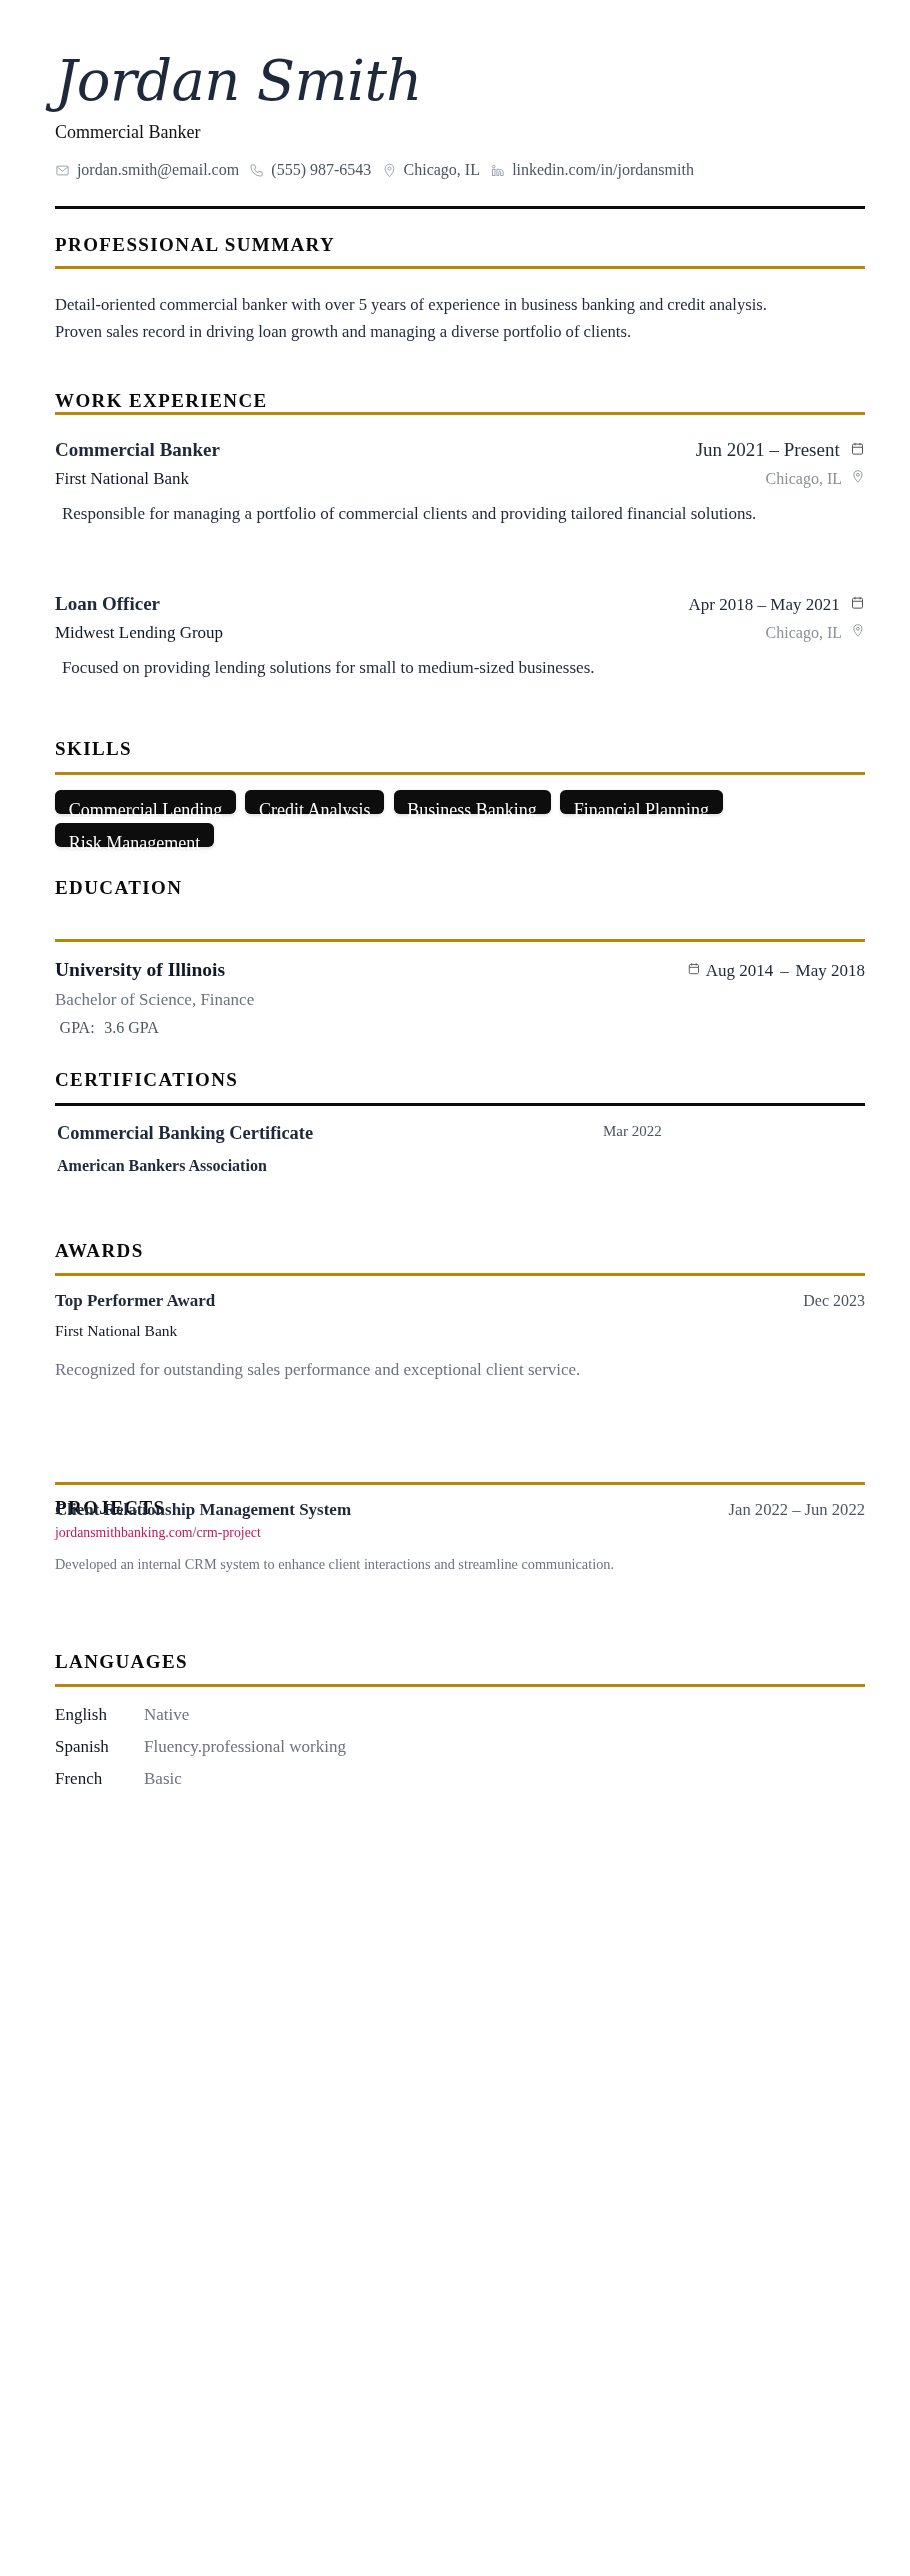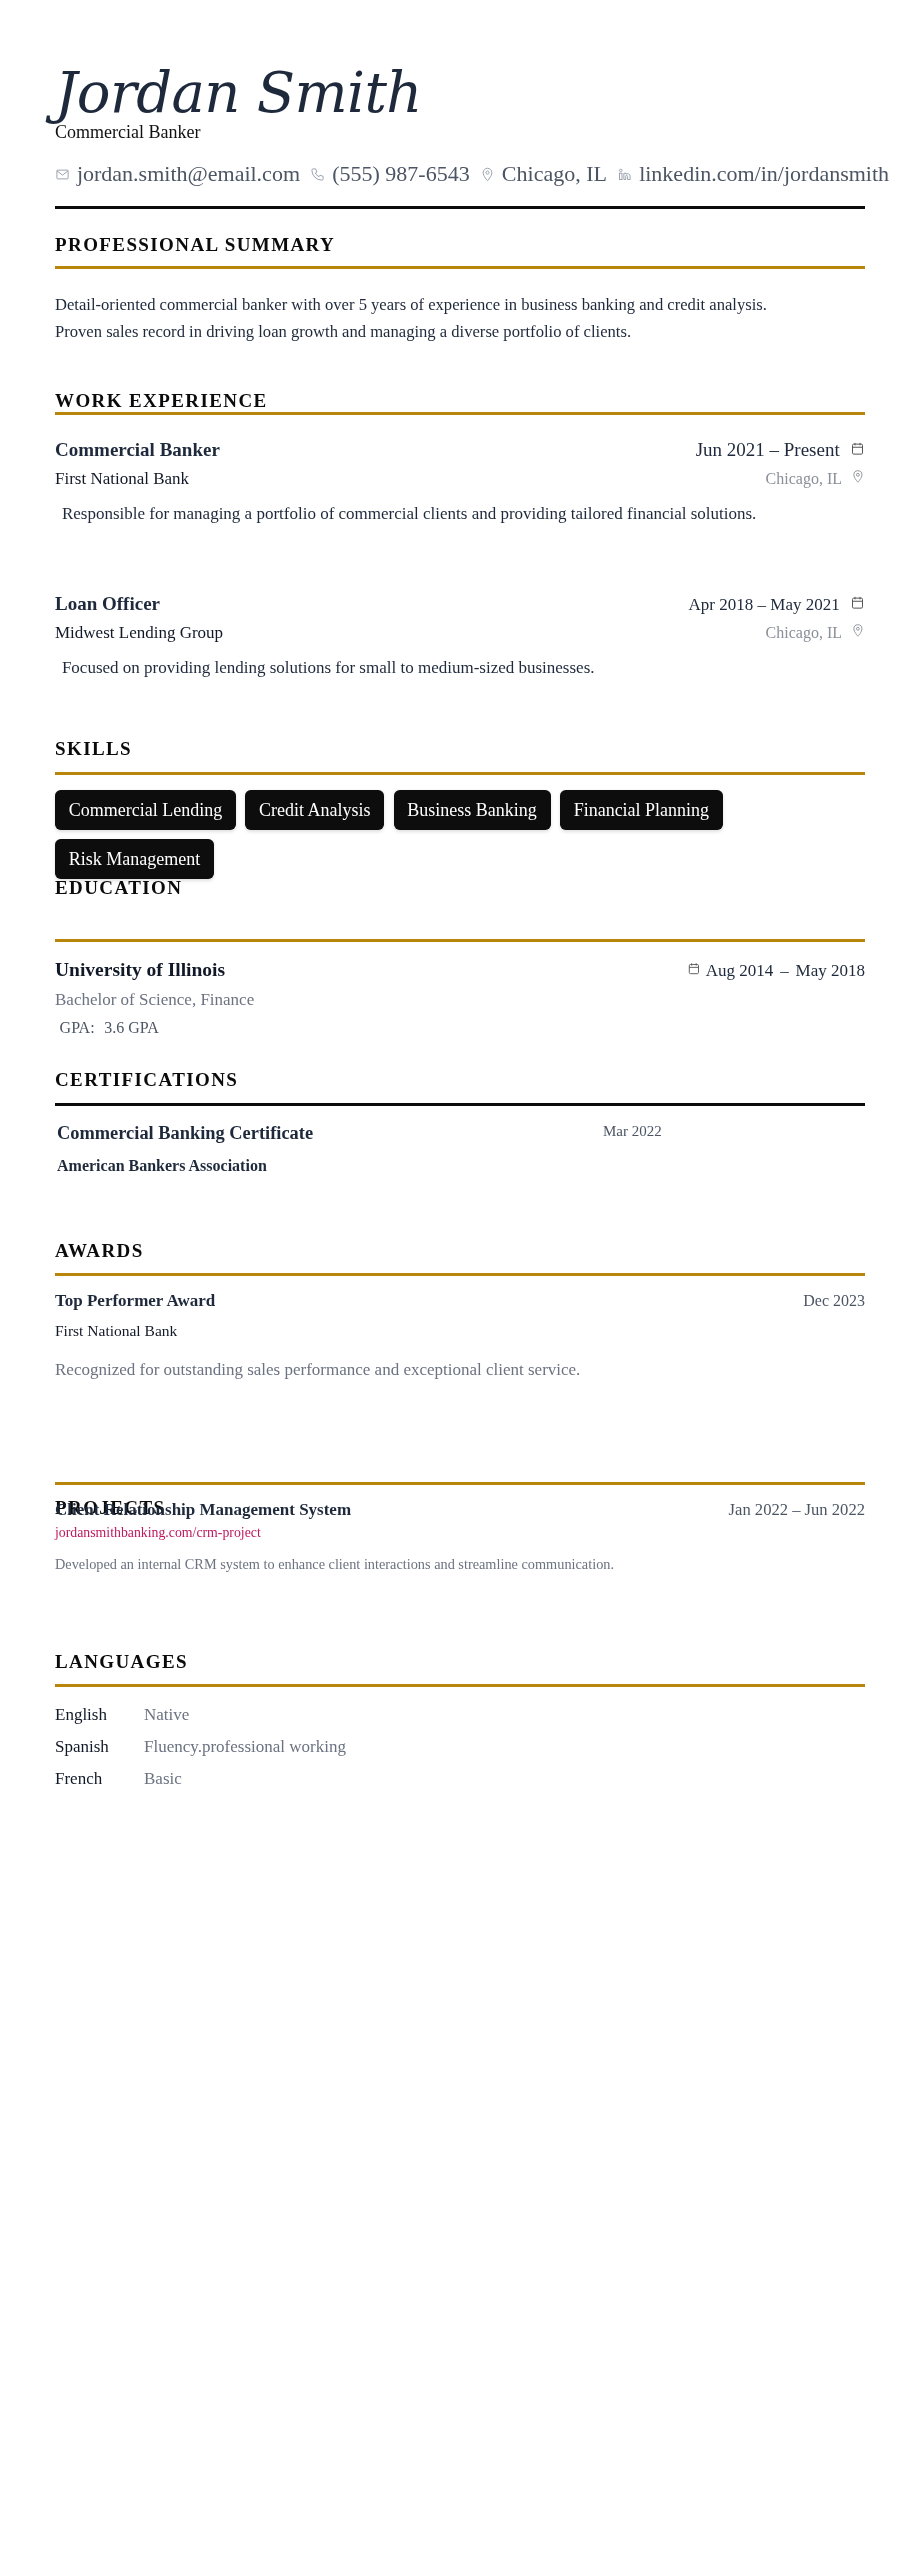--- a/index.html
+++ b/index.html
@@ -1,32 +1,32 @@
 <!DOCTYPE html>
 <html style="font-size:9.2px"><head>
 <meta charset="utf-8">
 <style>
   html, body { margin:0; padding:0; background:#ffffff; }
   body { width:911px; height:2576px; position:relative; font-family:"Liberation Serif","DejaVu Serif",serif; color:#1f2937; }
   .abs { position:absolute; left:55px; width:810px; }
-  .name { font-family:"DejaVu Serif","Liberation Serif",serif; font-style:italic; font-size:56px; line-height:1; color:#1e293b; letter-spacing:-0.6px; top:65px; font-weight:normal; }
+  .name { font-family:"DejaVu Serif","Liberation Serif",serif; font-style:italic; font-size:56px; line-height:1; color:#1e293b; letter-spacing:-0.6px; top:53px; font-weight:normal; }
   .jobtitle { top:122px; font-size:18px; color:#111; }
-  .contact { top:161px; font-size:22px; color:#4b5563; display:flex; align-items:flex-start; white-space:nowrap; }
+  .contact { top:161px; font-size:16px; color:#4b5563; display:flex; align-items:flex-start; white-space:nowrap; }
   .contact .item { display:flex; align-items:center; margin-right:10.3px; }
   .contact svg { width:15px; height:15px; margin-right:6.9px; stroke:#9ca3af; fill:none; stroke-width:1.6; }
   .rule-black { height:3.4px; background:#0b0b0b; }
   .rule-gold { height:3.4px; background:#b8860b; }
   .sec-title { font-size:19px; font-weight:bold; letter-spacing:1.4px; color:#0b0b0b; line-height:1; font-family:"Liberation Serif",serif; }
   .row { display:flex; justify-content:space-between; align-items:baseline; }
   .t-bold { font-weight:bold; color:#1e293b; }
   .light { color:#8a8f98; }
   .ico { display:inline-block; vertical-align:middle; }
   .ico svg { stroke:#555; fill:none; stroke-width:1.6; }
   .chips { display:flex; flex-wrap:wrap; gap:9.2px 9.2px; }
-  .chip { background:#0d0d0d; color:#ffffff; font-size:18px; height:40px; line-height:40px; padding:0 13.8px; border-radius:5.7px; box-shadow:0 1.7px 3.4px rgba(0,0,0,0.12); white-space:nowrap; }
+  .chip { background:#0d0d0d; color:#ffffff; font-size:18px; height:24px; line-height:40px; padding:0 13.8px; border-radius:5.7px; box-shadow:0 1.7px 3.4px rgba(0,0,0,0.12); white-space:nowrap; }
   .lang-row { display:flex; font-size:17px; line-height:32px; }
   .lang-name { width:89px; color:#111827; }
   .lang-level { color:#6b7280; }
 </style>
 </head>
 <body>
 
 <div class="abs name">Jordan Smith</div>
 <div class="abs jobtitle">Commercial Banker</div>
 

